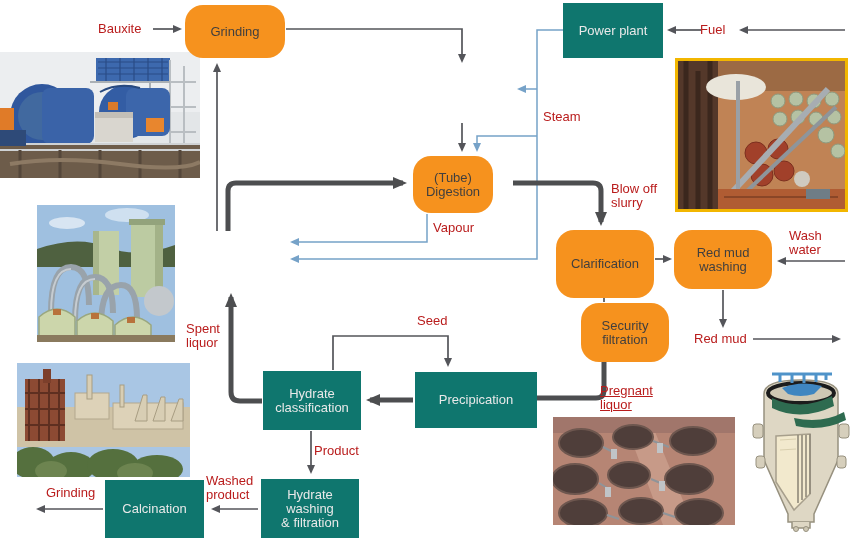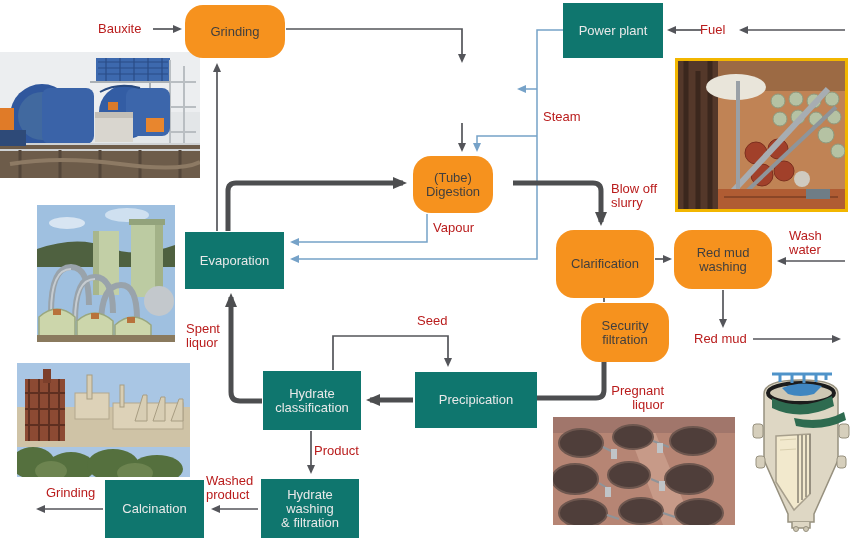--- a/index.html
+++ b/index.html
@@ -14,21 +14,21 @@
     align-items:center;justify-content:center;text-align:center;
     font-size:13px;line-height:14px;
   }
   .orange{background:#F6921E;color:#413F3E;border-radius:18px;}
   .gray{background:#0f766e;color:#E9E9E9;}
   .lbl{
     position:absolute;z-index:4;font-size:13px;line-height:13.5px;
     color:#b91c1c;white-space:nowrap;
   }
   .ln{display:block;}
-  .center{text-align:right;}
+  .center{text-align:left;text-decoration:underline;}
   .aerial-border{border:3px solid #F2B600;}
 </style>
 </head>
 <body>
 
 <div id="canvas">
 
   <div class="photo" style="left:0;top:52px;width:200px;height:126px">
     <svg width="200" height="126" viewBox="0 0 200 126">
       <rect width="200" height="126" fill="#e3e6e8"></rect>
@@ -288,23 +288,20 @@
   <div class="box gray" style="left:563px;top:3px;width:100px;height:55px">
     <span>Power plant</span>
   </div>
 
 
   <div class="box orange" style="left:413px;top:156px;width:80px;height:57px">
     <span class="ln">(Tube)</span>
     <span class="ln">Digestion</span>
   </div>
 
-  <div class="box gray" style="left:185px;top:232px;width:99px;height:57px">
-    <span>Evaporation</span>
-  </div>
 
   <div class="box orange" style="left:556px;top:230px;width:98px;height:68px">
     <span>Clarification</span>
   </div>
 
   <div class="box orange" style="left:674px;top:230px;width:98px;height:59px">
     <span class="ln">Red mud</span>
     <span class="ln">washing</span>
   </div>
 

